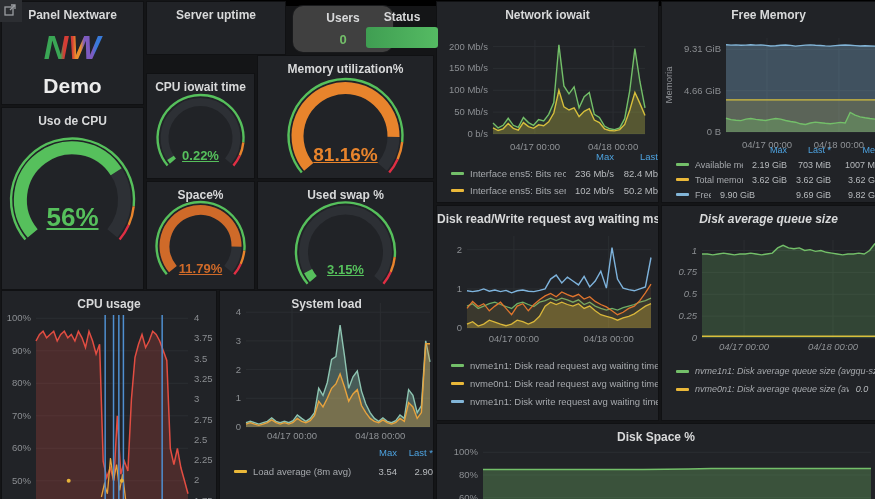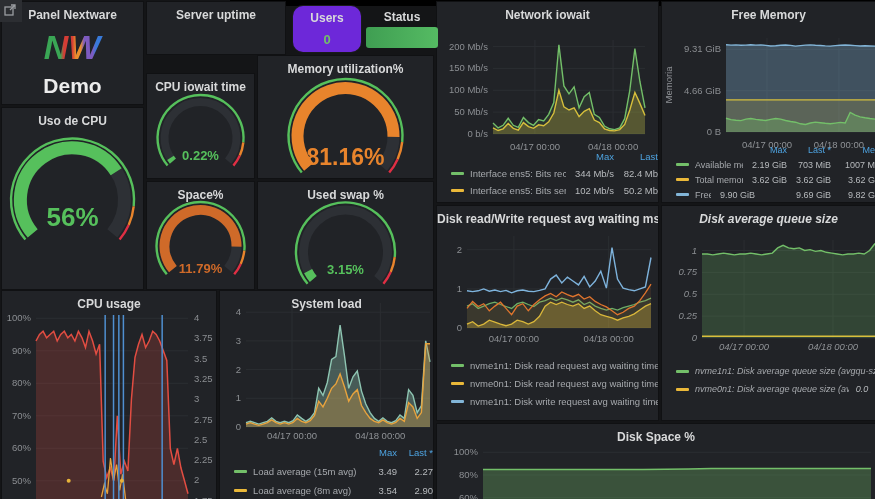--- a/index.html
+++ b/index.html
@@ -13,27 +13,27 @@
   svg{position:absolute;left:0;top:0;overflow:hidden;}
   svg text{font-family:"Liberation Sans","DejaVu Sans",sans-serif;font-size:9.5px;fill:#8b8e92;}
   svg text.xlab{fill:#8f9296;}
   svg text.ylab{fill:#8f9296;}
   .legend{position:absolute;left:0;right:0;padding-left:14px;color:#a1a4a8;}
   .lrow{display:flex;align-items:center;white-space:nowrap;overflow:hidden;}
   .ldash{width:13px;height:3px;border-radius:1px;margin-right:6px;flex:none;}
   .llabel{flex:1 1 auto;overflow:hidden;color:#a6a9ad;cursor:pointer;}
   .lval{flex:none;text-align:right;color:#b7babd;}
   .lheadc{color:#4da2df;}
-  .gauge-value{position:absolute;left:0;right:0;text-align:center;font-weight:700;}
+  .gauge-value{position:absolute;left:0;right:0;text-align:center;font-weight:700;text-decoration:underline;}
   .gv-lg{font-size:26px;}
-  .gv-md{font-size:23px;}
+  .gv-md{font-size:19px;}
   .gv-sm{font-size:13px;}
   .hdr-title{position:absolute;color:#d8d9da;font-size:12px;font-weight:600;text-align:center;}
   .logo-sub{position:absolute;left:0;right:0;text-align:center;color:#ececec;font-size:21px;font-weight:700;}
-  .users-box{position:absolute;background:#6d28d9;border-radius:10px;box-shadow:0 0 0 1px #191a1c;}
+  .users-box{position:absolute;background:#404040;border-radius:10px;box-shadow:0 0 0 1px #191a1c;padding-left:32px;}
   .users-val{position:absolute;left:0;right:0;bottom:5px;text-align:center;color:#73bf69;font-size:13px;font-weight:700;}
   .status-bar{position:absolute;border-radius:3px;background:linear-gradient(90deg,#3f9e52,#55bb63);z-index:5;}
   .corner{position:absolute;left:0;top:0;width:22px;height:22px;background:#2c2e32;cursor:pointer;}
   .corner svg{left:4px;top:4px;}
 </style>
 </head>
 <body>
 
 <div class="blackbar" style="left:230px;top:0;width:645px;height:6px;"></div>
 <div class="blackbar" style="left:757px;top:0;width:118px;height:11px;"></div>
@@ -169,21 +169,21 @@
       </svg>
       <div class="legend" style="top: 146px; font-size: 9.5px;">
         <div class="lrow" style="height: 17px;">
           <span class="llabel"></span>
           <span class="lval lheadc" style="width: 48px;">Max</span>
           <span class="lval lheadc" style="width: 44px;">Last</span>
         </div>
         <div class="lrow" style="height: 17px;">
           <span class="ldash" style="background: rgb(115, 191, 105);"></span>
           <span class="llabel">Interface ens5: Bits received</span>
-          <span class="lval" style="width: 48px;">344 Mb/s</span>
+          <span class="lval" style="width: 48px;">236 Mb/s</span>
           <span class="lval" style="width: 44px;">82.4 Mb</span>
         </div>
         <div class="lrow" style="height: 17px;">
           <span class="ldash" style="background: rgb(234, 184, 57);"></span>
           <span class="llabel">Interface ens5: Bits sent</span>
           <span class="lval" style="width: 48px;">102 Mb/s</span>
           <span class="lval" style="width: 44px;">50.2 Mb</span>
         </div>
       </div>
     </div>
@@ -376,26 +376,20 @@
         <text x="72.0" y="148" text-anchor="middle" class="xlab">04/17 00:00</text>
         <text x="160.3" y="148" text-anchor="middle" class="xlab">04/18 00:00</text>
       </svg>
       <div class="legend" style="top: 152px; font-size: 9.5px;">
         <div class="lrow" style="height: 19px;">
           <span class="llabel"></span>
           <span class="lval lheadc" style="width: 40px;">Max</span>
           <span class="lval lheadc" style="width: 36px;">Last *</span>
         </div>
         <div class="lrow" style="height: 19px;">
-          <span class="ldash" style="background: rgb(115, 191, 105);"></span>
-          <span class="llabel">Load average (15m avg)</span>
-          <span class="lval" style="width: 40px;">3.49</span>
-          <span class="lval" style="width: 36px;">2.27</span>
-        </div>
-        <div class="lrow" style="height: 19px;">
           <span class="ldash" style="background: rgb(234, 184, 57);"></span>
           <span class="llabel">Load average (8m avg)</span>
           <span class="lval" style="width: 40px;">3.54</span>
           <span class="lval" style="width: 36px;">2.90</span>
         </div>
       </div>
     </div>
 </div>
 <div class="panel" style="left:437px;top:424px;width:438px;height:75px;">
   <div class="panel-title">Disk Space %</div>

